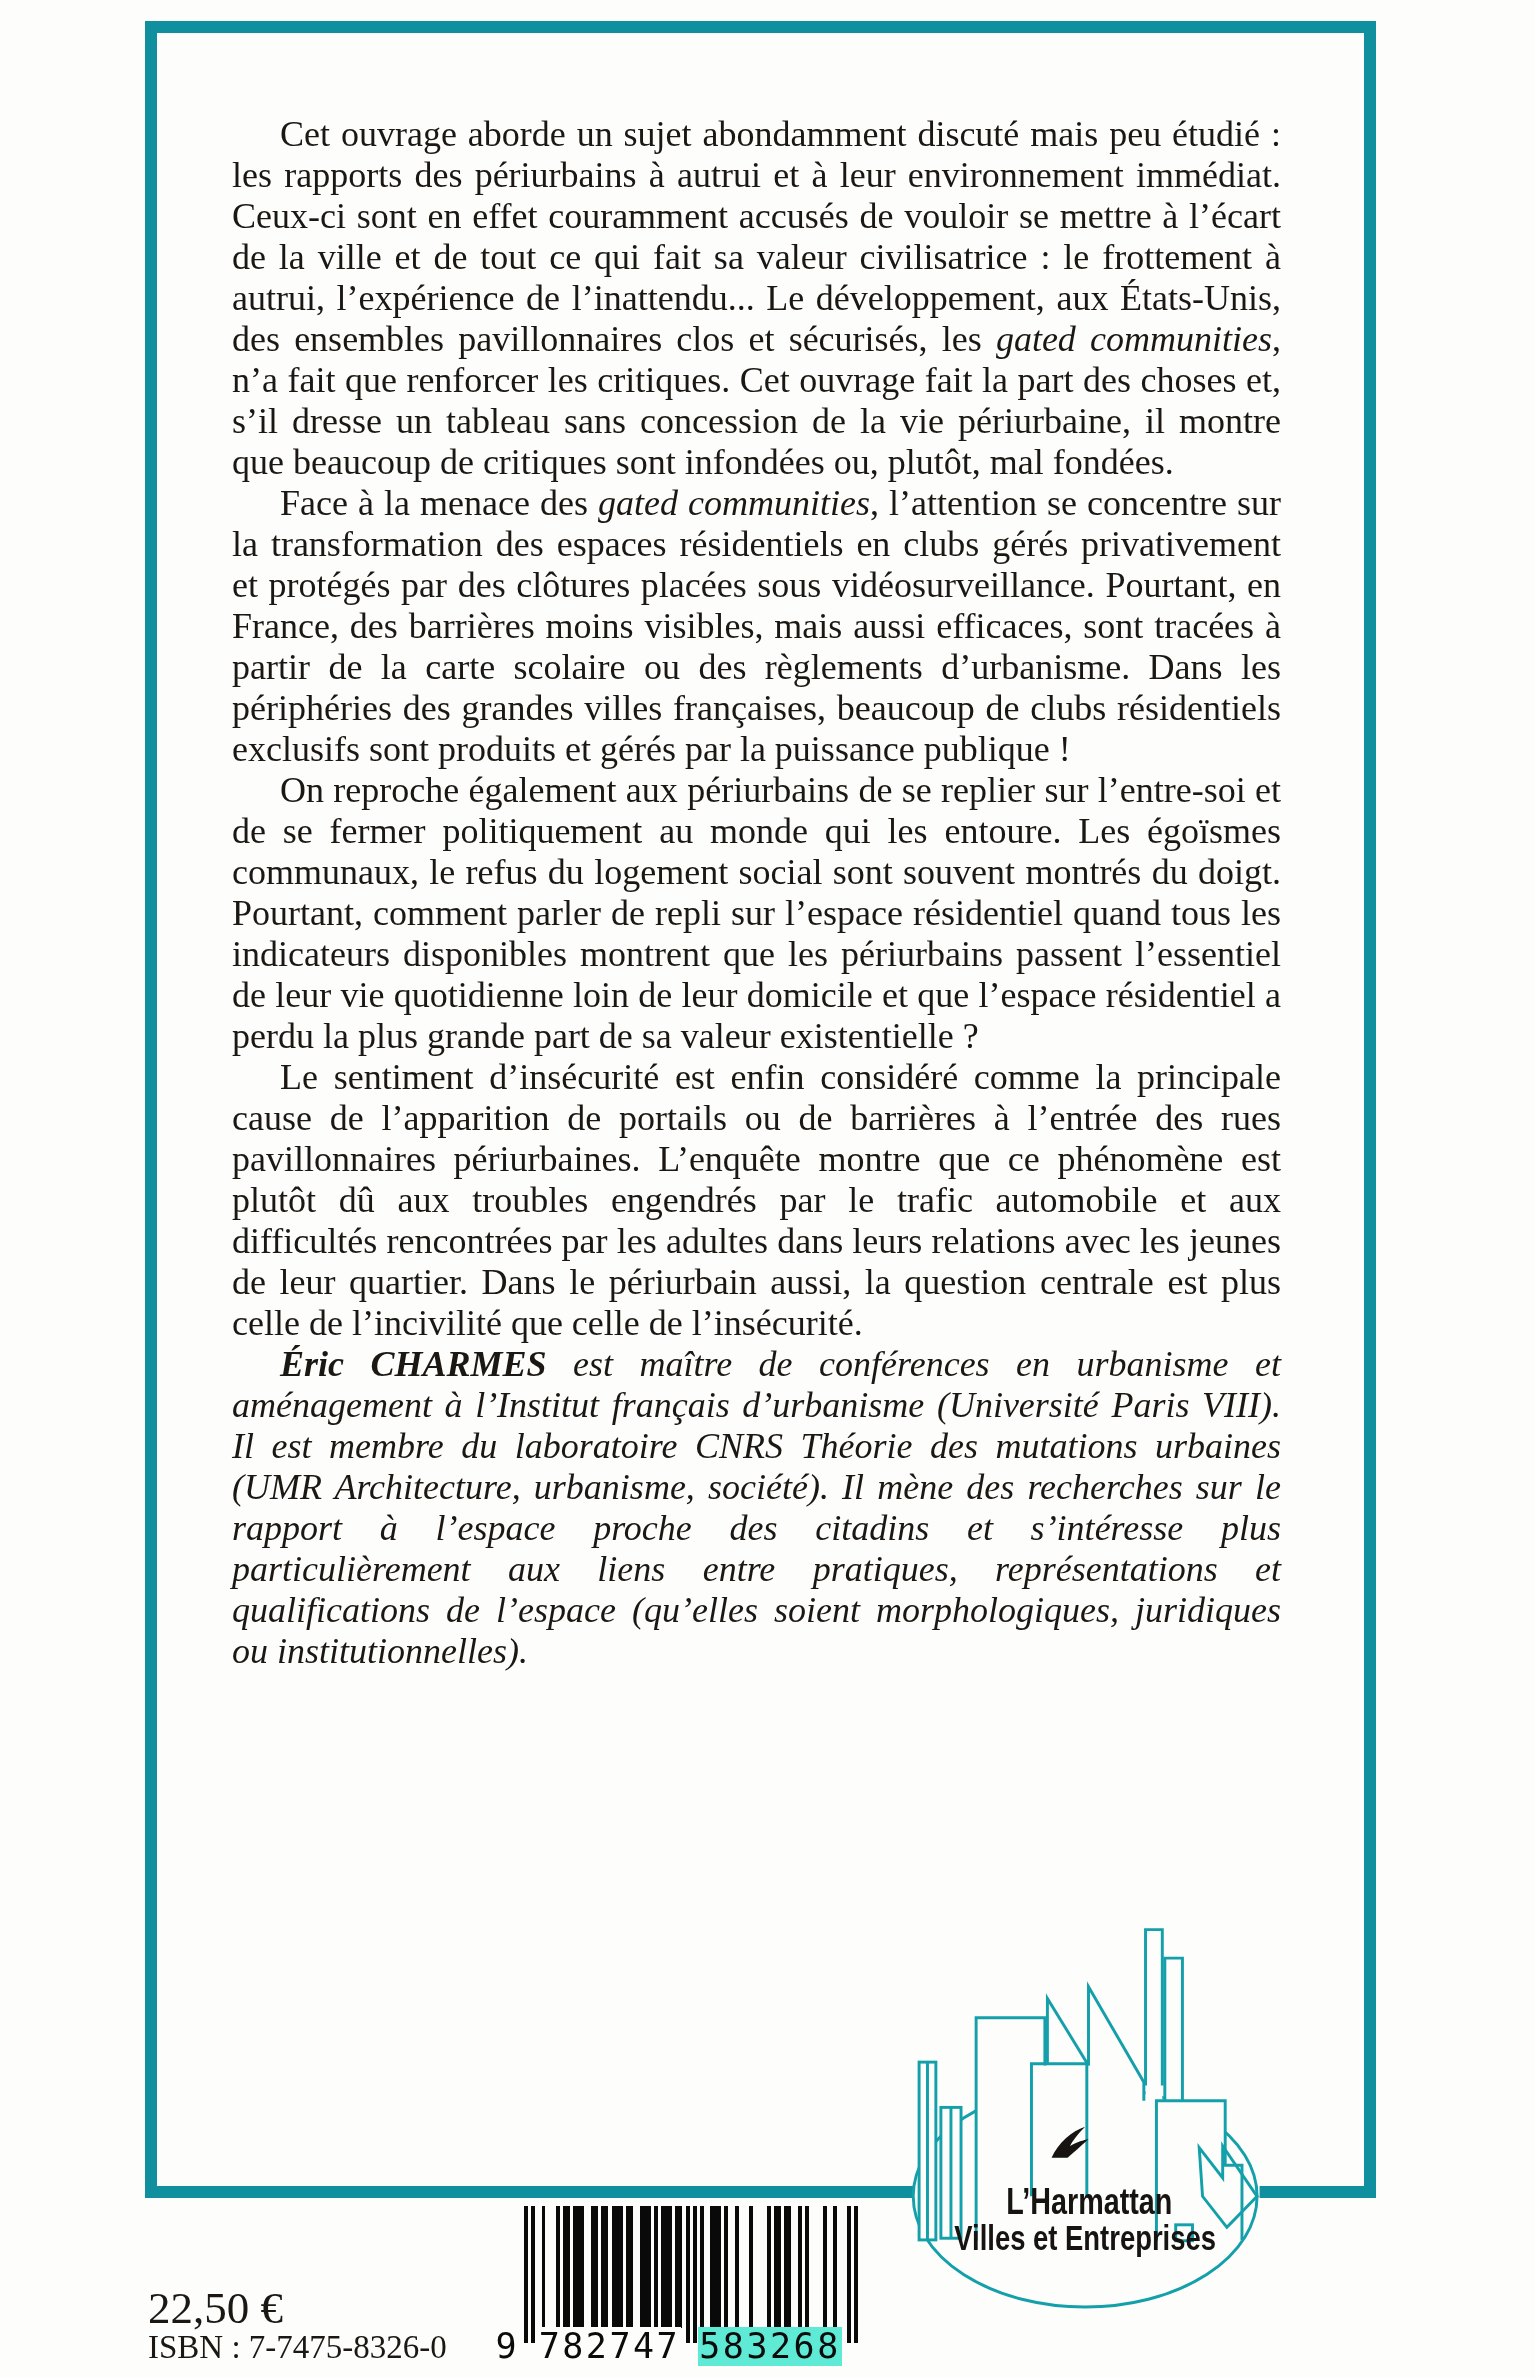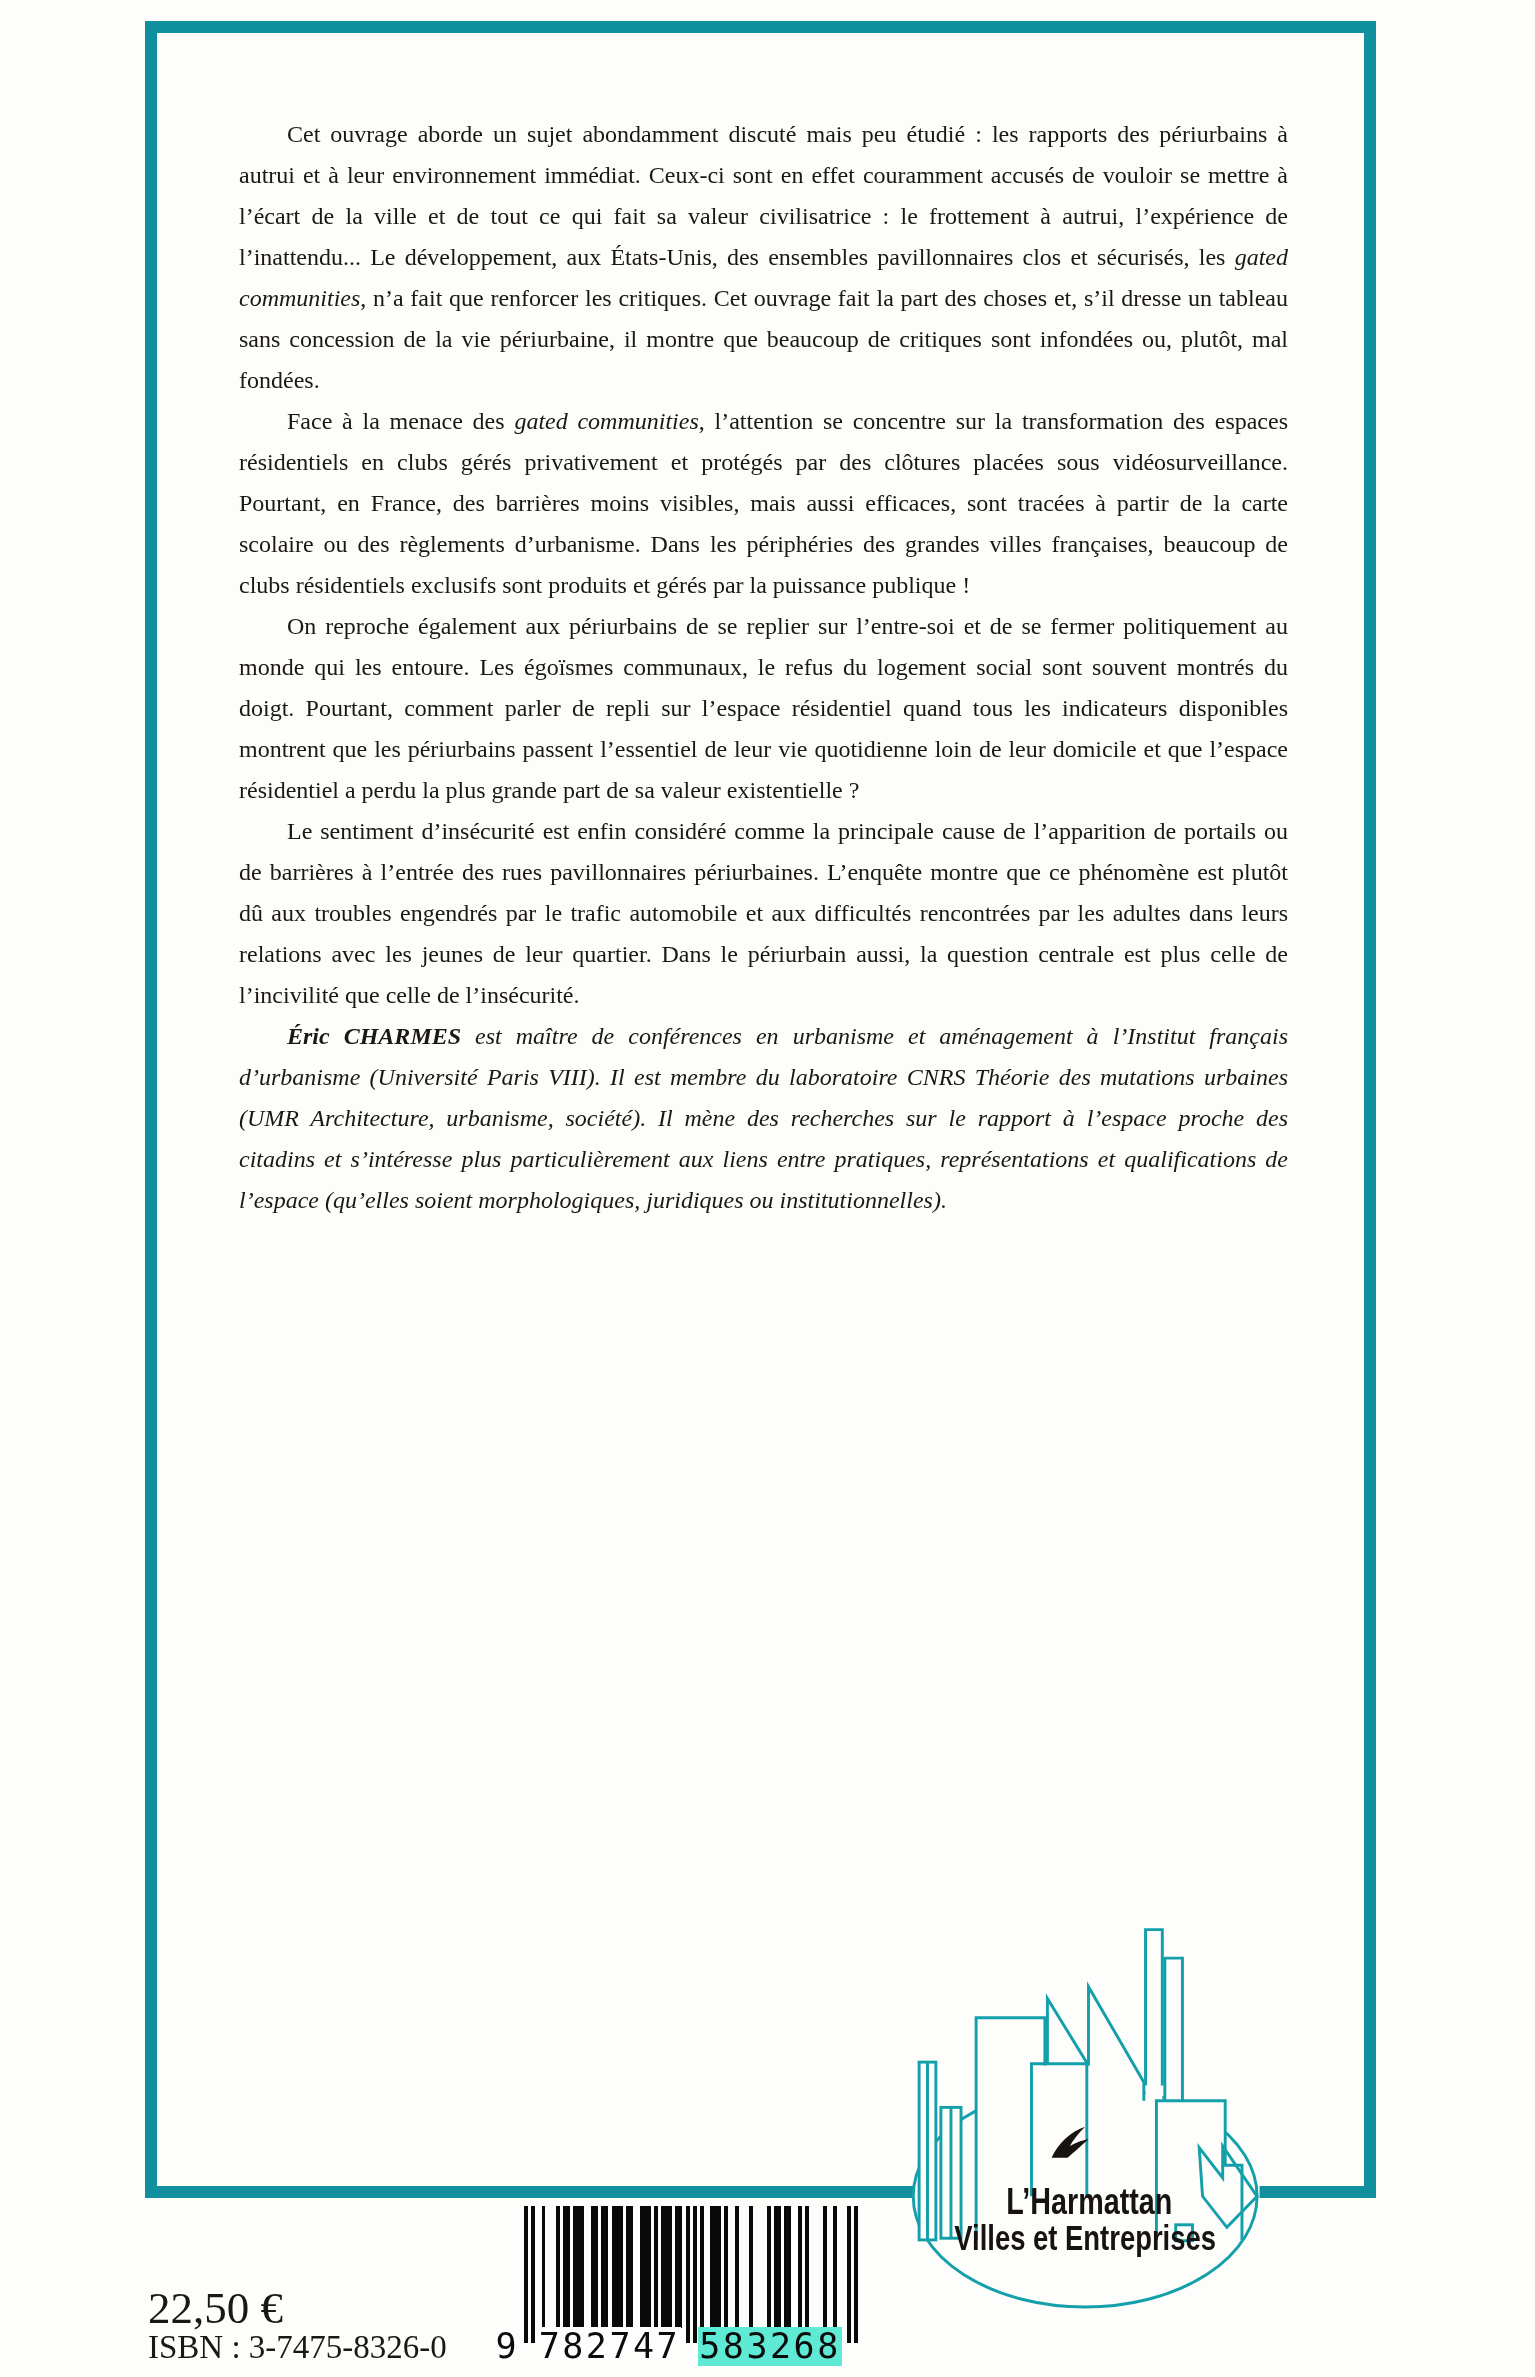--- a/index.html
+++ b/index.html
@@ -13,23 +13,23 @@
   }
   .frame{
     position:absolute;
     left:145px;top:21px;
     width:1231px;height:2177px;
     border:12.6px solid #10909e;
     box-sizing:border-box;
   }
   .blurb{
     position:absolute;
-    left:239px;top:114px;
+    left:232px;top:114px;
     width:1049px;
-    font-size:24px;
+    font-size:36px;
     line-height:41px;
     text-align:justify;
     font-family:Liberation Serif, serif;
   }
   .blurb p{margin:0;text-indent:48px;}
   .blurb .it{font-style:italic;}
   .blurb .bd{font-weight:bold;}
   .bio{margin-top:34px;font-style:italic;}
   .logo{
     position:absolute;
@@ -156,16 +156,16 @@
         <div class="bar guard" style="left: 330px; width: 3.5px;"></div>
       </div>
     <div class="ean-digits">
       <span class="ean-lead">9</span>
       <span class="ean-left">782747</span>
       <span class="ean-right">583268</span>
     </div>
   </div>
 
   <div class="price">22,50 €</div>
-  <div class="isbn">ISBN : 3-7475-8326-0</div>
+  <div class="isbn">ISBN : 7-7475-8326-0</div>
 
 </div>
 
 
 </body></html>

